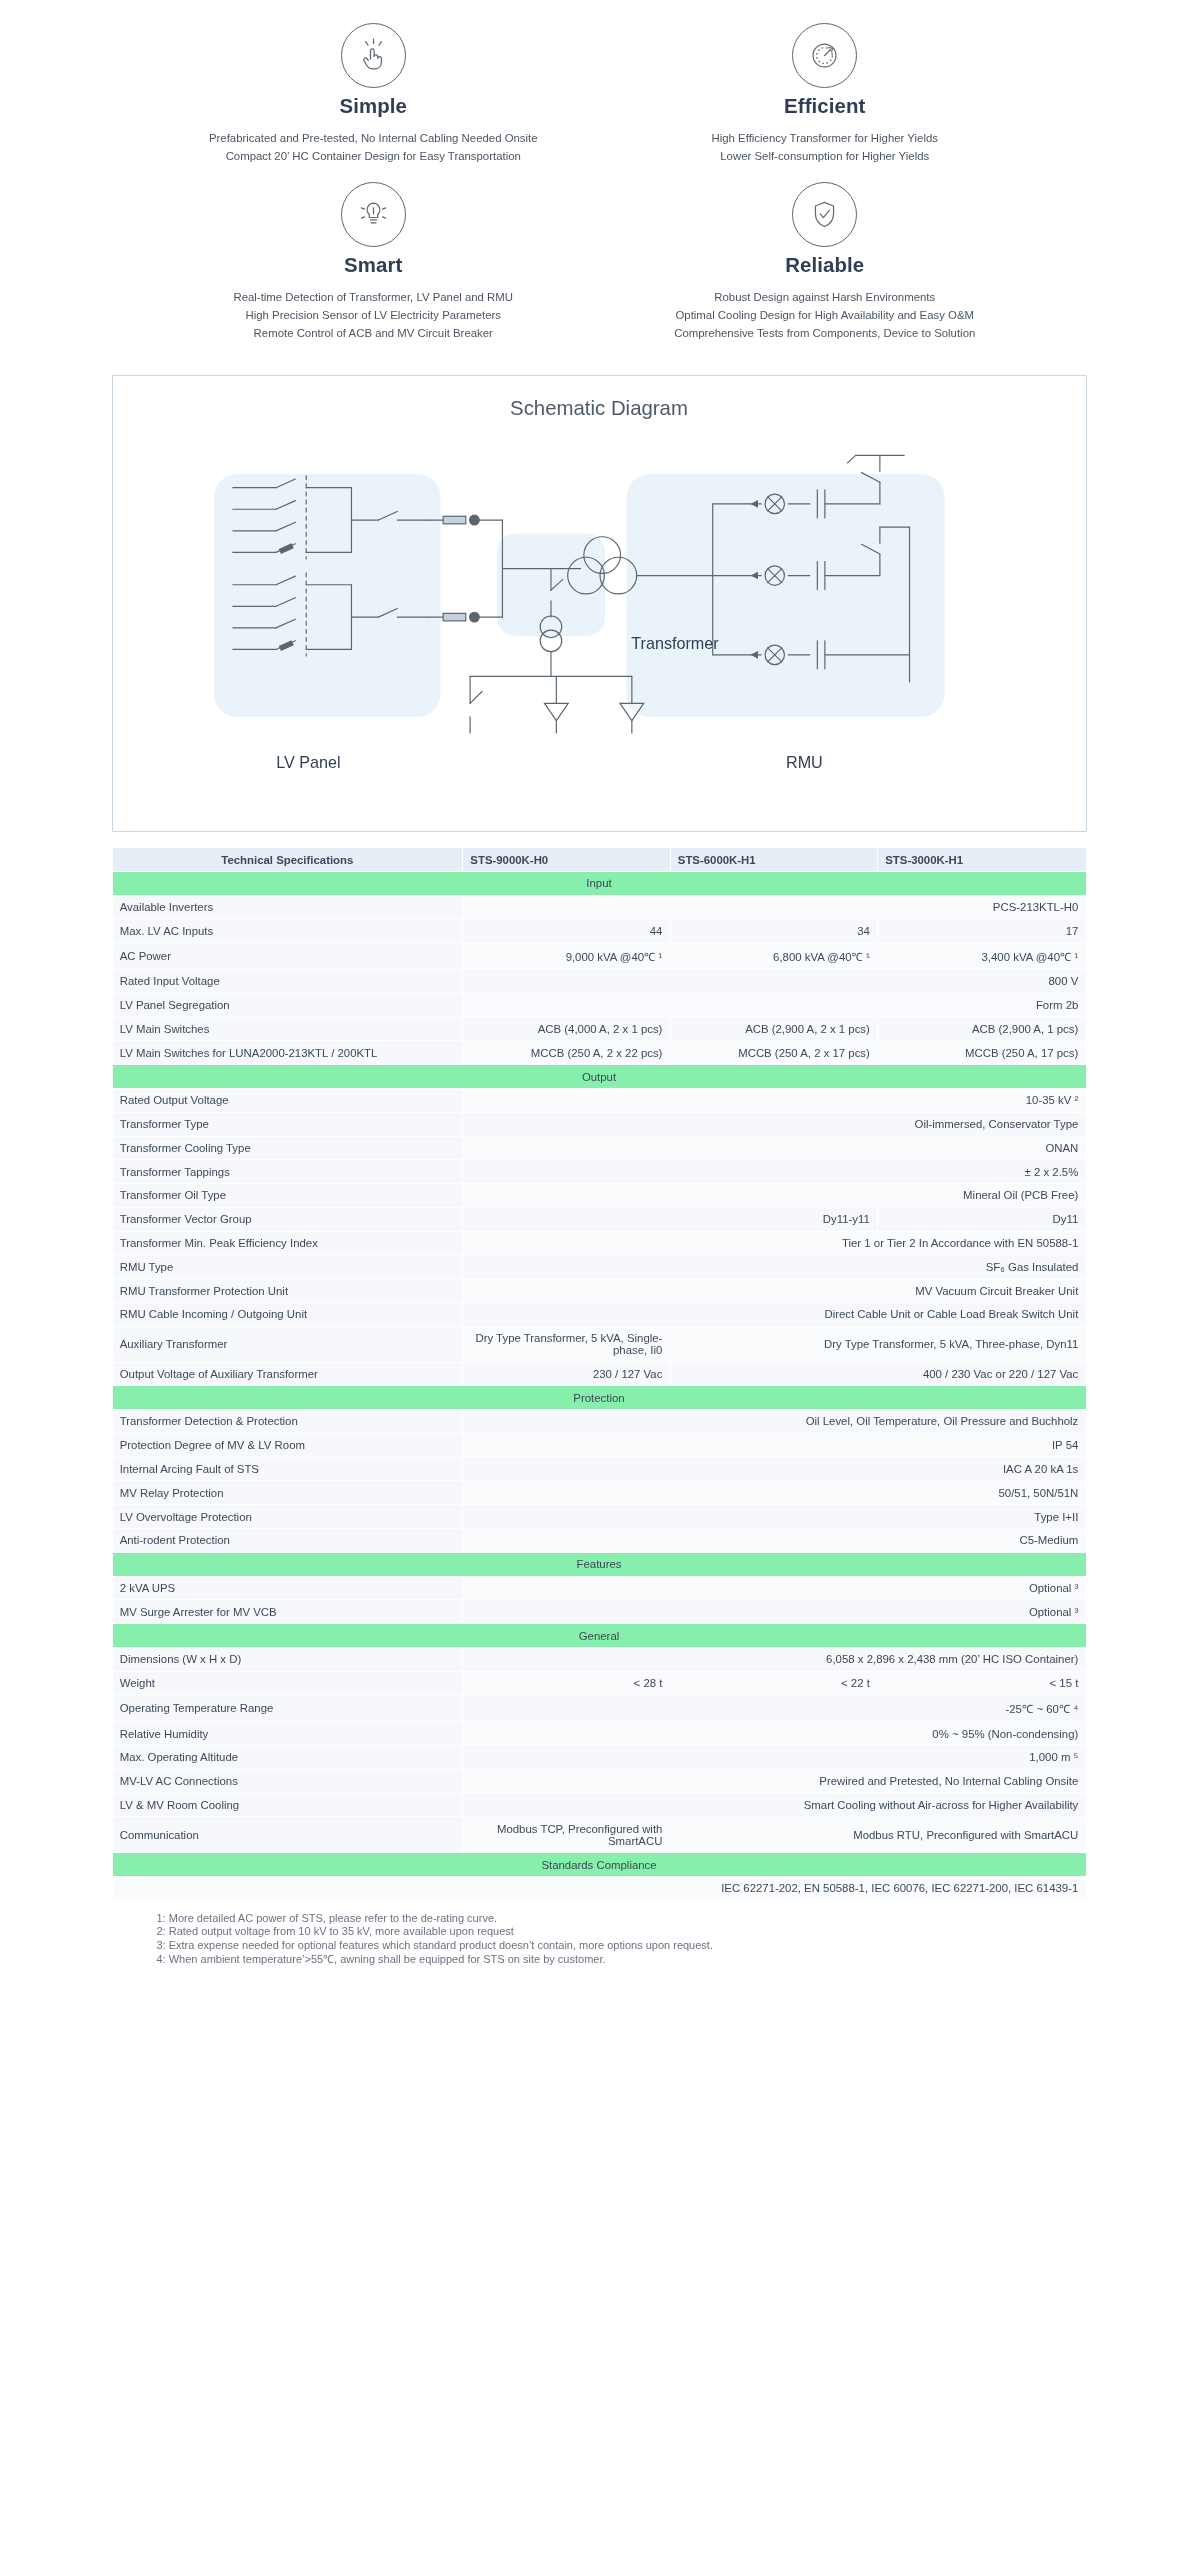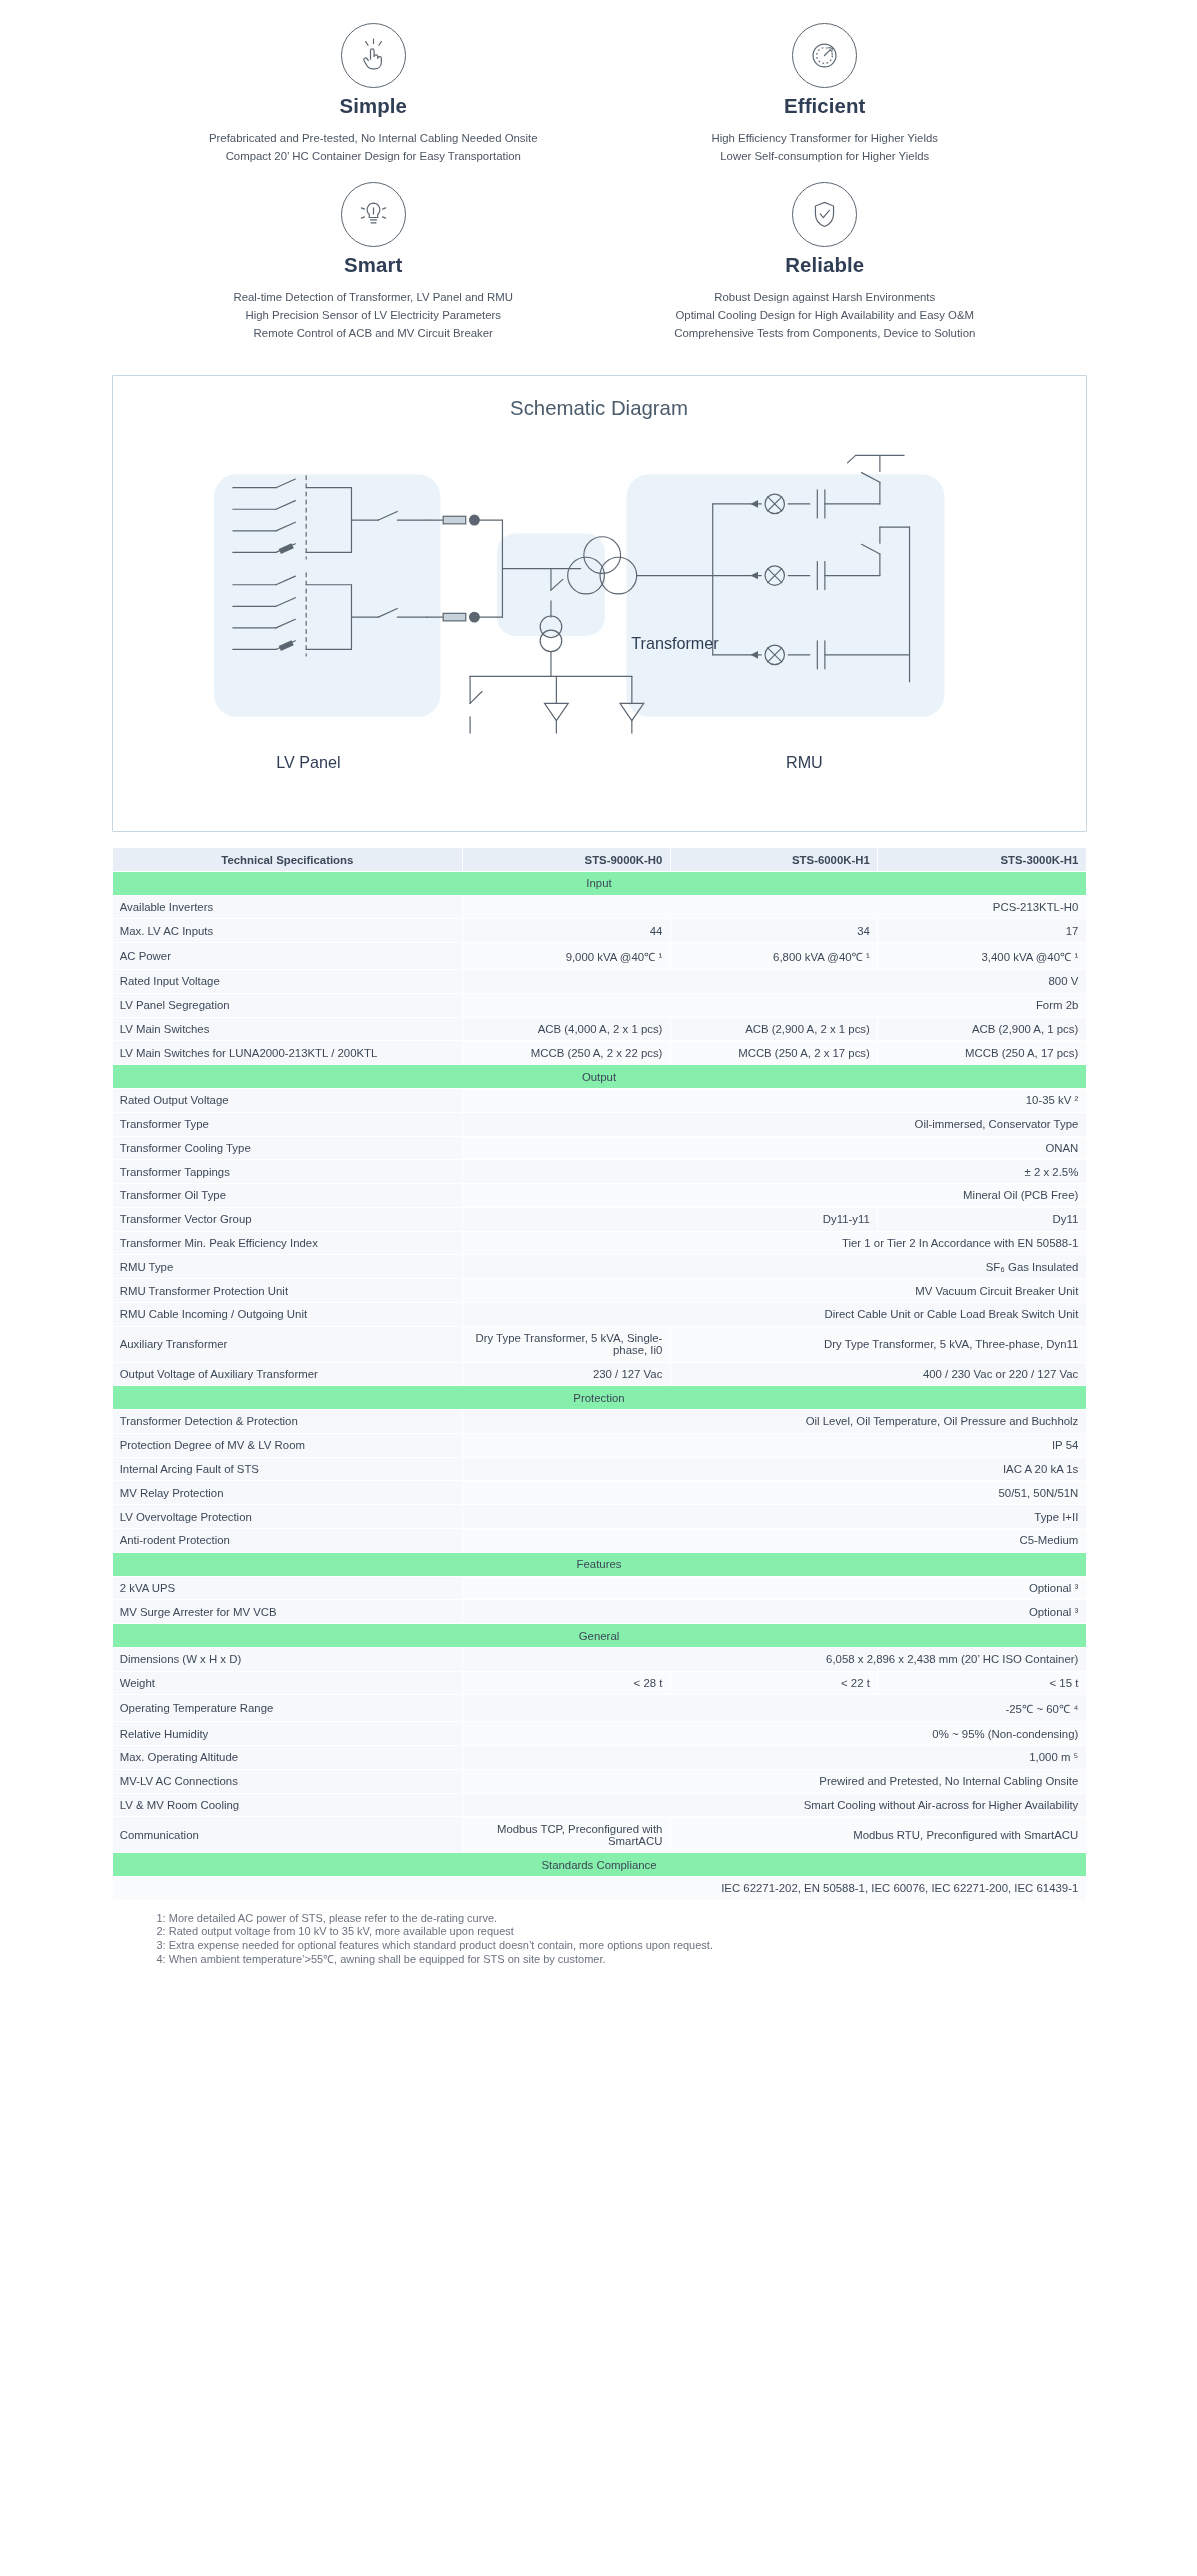--- a/index.html
+++ b/index.html
@@ -56,21 +56,21 @@
   table.spec { width: 100%; border-collapse: collapse; table-layout: fixed; }
   table.spec td, table.spec th {
     border: 0.6px solid #ffffff;
     font-size: 11.4px;
     padding: 5.4px 7.2px;
     color: #3c4858;
     vertical-align: middle;
   }
   .hdr-row th {
     background: #e8eef6; font-weight: 700; font-size: 12.6px;
-    text-align: right; padding: 9.6px 6px; color: #2f3e55;
+    text-align: left; padding: 9.6px 6px; color: #2f3e55;
     border: 0.6px solid #ffffff;
   }
   .hdr-row th.first { text-align: center; }
   .section-row td {
     background: #86efac; text-align: center; font-size: 13.8px;
     color: #3d4f63; padding: 6.6px 6px; font-weight: 400;
   }
   tr.data td { background: #f6f8fb; }
   tr.data:nth-child(even) td { background: #fafbfd; }
   td.label { text-align: left; padding-left: 15.6px; background: #f6f8fb !important; }

